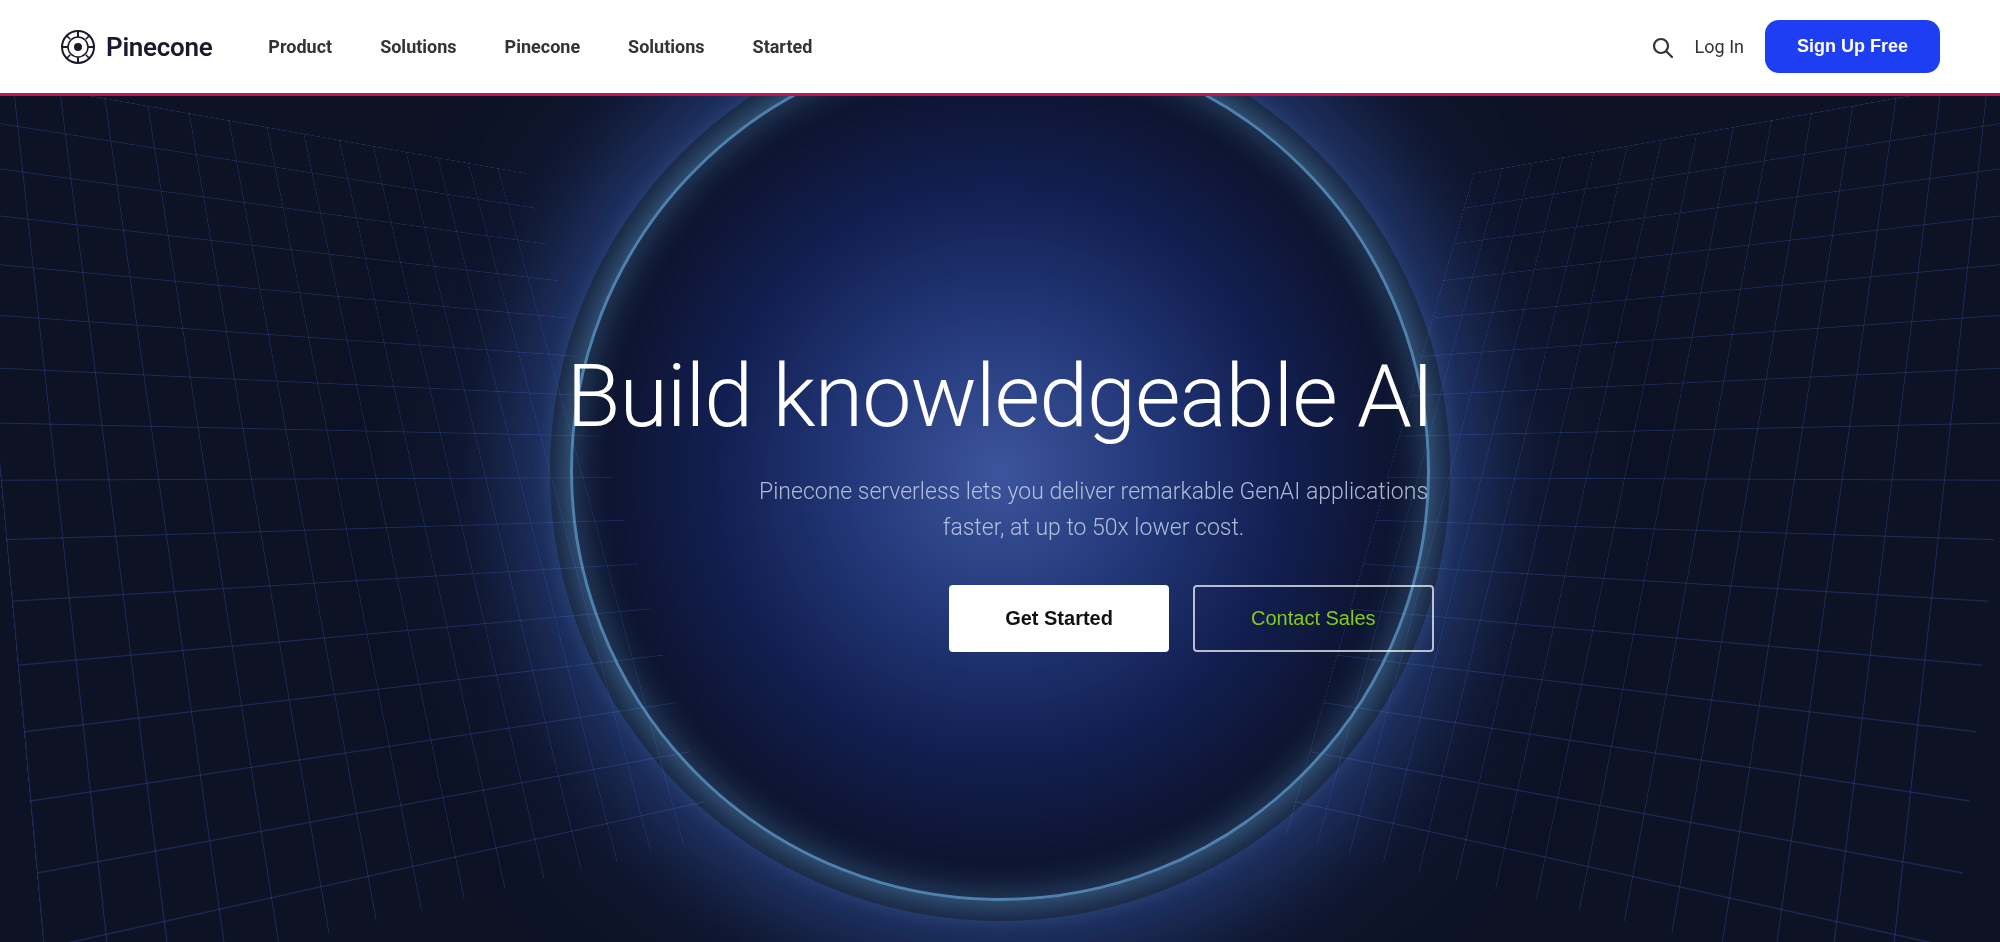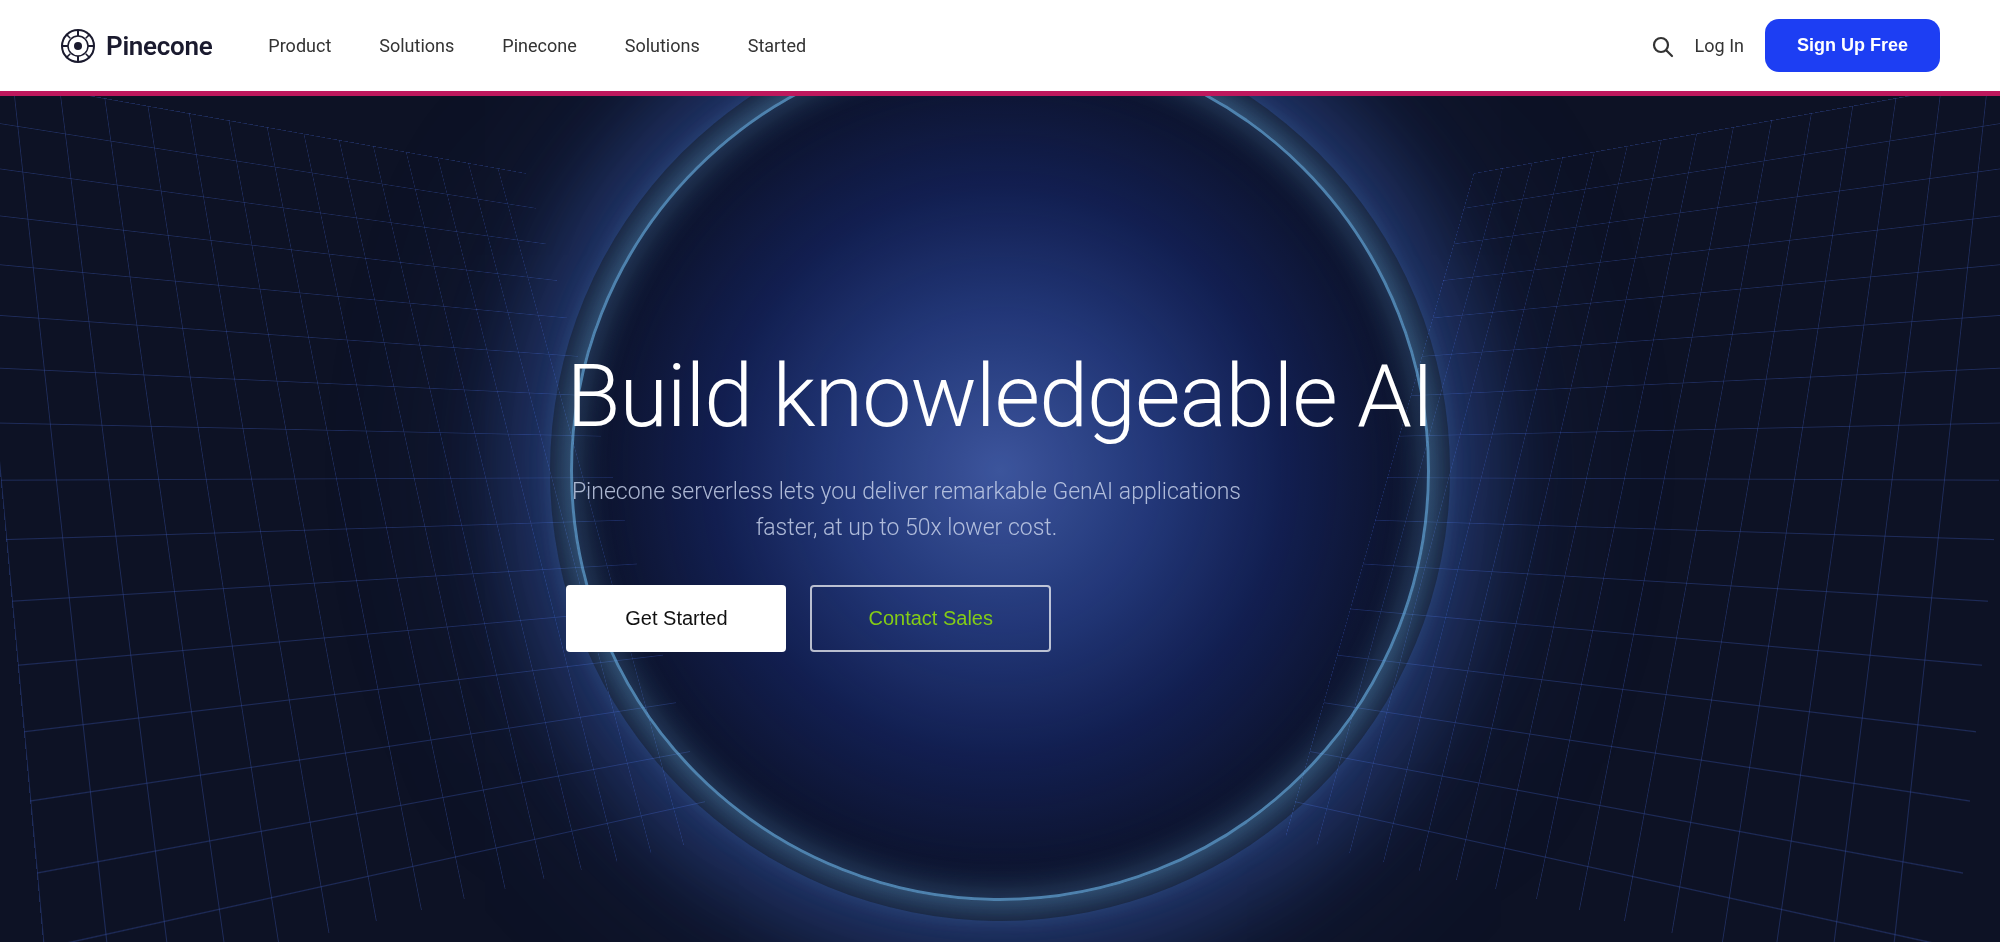--- a/index.html
+++ b/index.html
@@ -21,21 +21,21 @@
       top: 0;
       left: 0;
       width: 100%;
       height: 96px;
       background: #ffffff;
       display: flex;
       align-items: center;
       justify-content: space-between;
       padding: 12px 60px;
       z-index: 100;
-      border-bottom: 5px solid #be185d;
+      border-bottom: 3px solid #be185d;
     }
 
     .navbar-left {
       display: flex;
       align-items: center;
       gap: 56px;
     }
 
     .logo {
       display: flex;
@@ -60,21 +60,21 @@
       display: flex;
       align-items: center;
       gap: 48px;
       list-style: none;
     }
 
     .nav-links li a {
       text-decoration: none;
       color: #333;
       font-size: 18px;
-      font-weight: 400;
+      font-weight: 700;
     }
 
     .navbar-right {
       display: flex;
       align-items: center;
       gap: 21px;
     }
 
     .search-icon-btn {
       background: none;
@@ -194,21 +194,21 @@
     }
 
     
     .hero-content {
       position: relative;
       z-index: 10;
       text-align: center;
       max-width: 900px;
       display: flex;
       flex-direction: column;
-      align-items: flex-start;
+      align-items: flex-end;
       gap: 32px;
       margin-top: 60px;
     }
 
     .hero-title {
       font-size: 88px;
       font-weight: 300;
       color: #ffffff;
       line-height: 1.05;
       letter-spacing: -1px;
@@ -228,21 +228,21 @@
       margin-top: 8px;
     }
 
     .btn-get-started {
       background: #ffffff;
       color: #111;
       border: none;
       border-radius: 4px;
       padding: 20px 56px;
       font-size: 20px;
-      font-weight: 400;
+      font-weight: 700;
       cursor: pointer;
       min-width: 220px;
     }
 
     .btn-contact-sales {
       background: transparent;
       color: #84cc16;
       border: 2px solid rgba(255, 255, 255, 0.7);
       border-radius: 4px;
       padding: 20px 56px;

